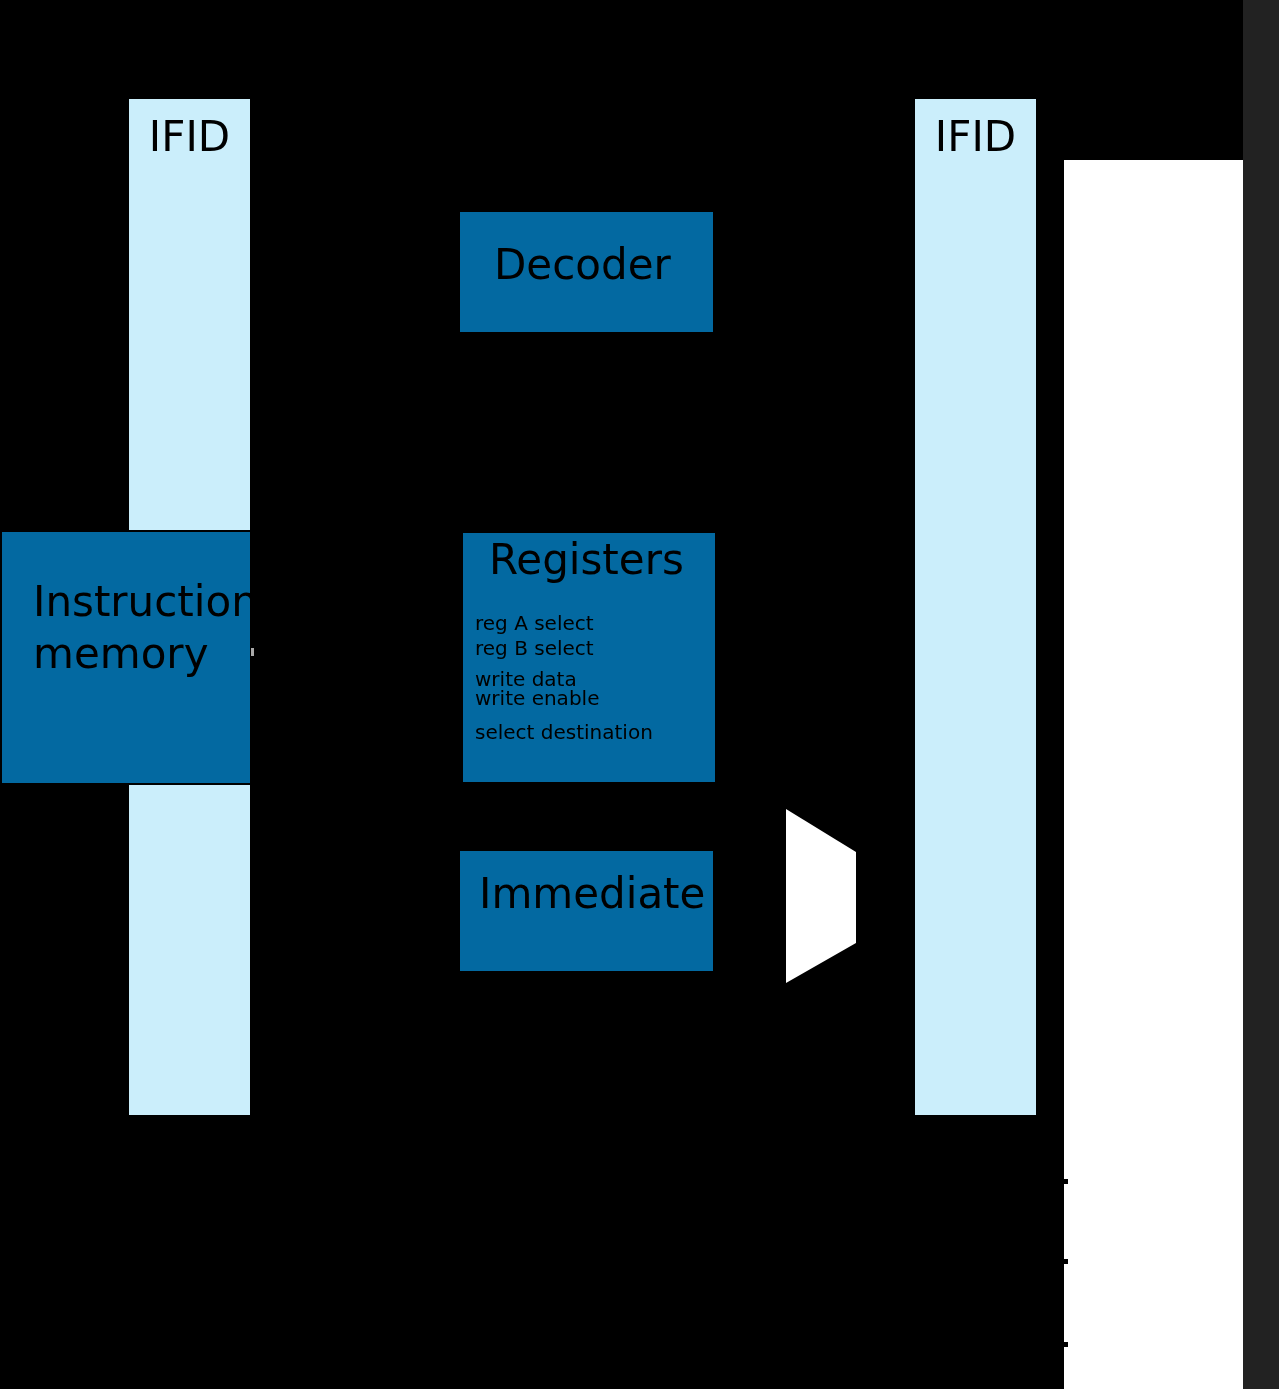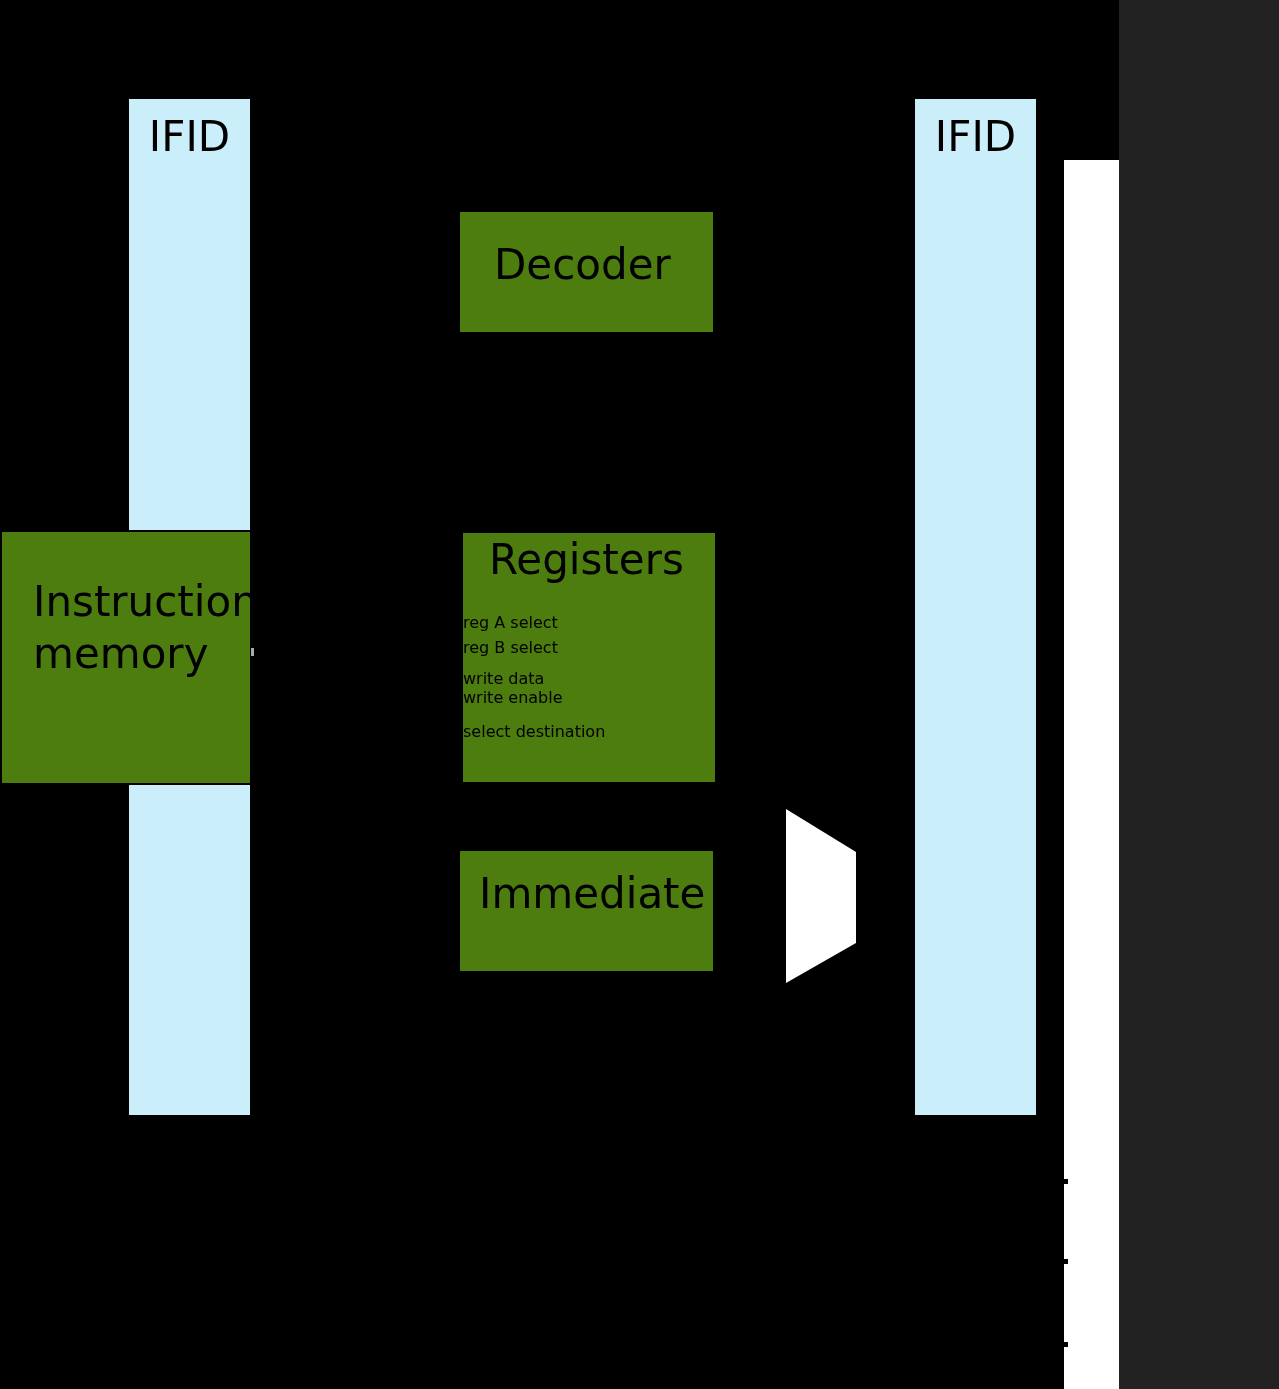--- a/index.html
+++ b/index.html
@@ -1,18 +1,18 @@
 <!DOCTYPE html>
 <html><head>
 <meta charset="utf-8">
 <style>
   html,body{margin:0;padding:0;background:#222;}
   .stage{
     position:relative;
-    width:1119px;height:1389px;
+    width:1243px;height:1389px;
     background:#000;
     overflow:hidden;
     font-family:"DejaVu Sans","Liberation Sans",sans-serif;
     color:#000;
   }
   .abs{position:absolute;}
   
   .white-panel{
     left:1064px;top:160px;width:215px;height:1229px;
     background:#fff;
@@ -27,21 +27,21 @@
   }
   .bar-ifid{left:127px;}
   .bar-idex{left:913px;}
   .bar-label{
     position:absolute;top:13px;left:0;width:100%;
     text-align:center;
     font-size:42px;line-height:50px;
   }
   
   .block{
-    background:#4d7c0f;
+    background:#0369a1;
     border:2px solid #000;
     box-sizing:border-box;
     z-index:2;
   }
   .block-decoder{left:458px;top:210px;width:257px;height:124px;}
   .block-imem{left:0px;top:530px;width:252px;height:255px;}
   .block-registers{left:461px;top:531px;width:256px;height:253px;}
   .block-immediate{left:458px;top:849px;width:257px;height:124px;}
   .block-title{
     position:absolute;
@@ -49,22 +49,22 @@
     white-space:nowrap;
   }
   .decoder-title{left:34px;top:28px;}
   .immediate-title{left:19px;top:18px;}
   .registers-title{left:26px;top:2px;}
   .imem-title{
     left:31px;top:17px;
     line-height:52px;white-space:normal;width:210px;margin-top:27px;
   }
   .port-label{
-    position:absolute;left:0;
-    font-size:16px;line-height:24px;
+    position:absolute;left:12px;
+    font-size:20px;line-height:24px;
     white-space:nowrap;
   }
   .port-a{top:78px;}
   .port-b{top:103px;}
   .port-wdata{top:134px;}
   .port-wen{top:153px;}
   .port-wdest{top:187px;}
   
   .mux{left:786px;top:809px;width:71px;height:175px;z-index:2;}
   

